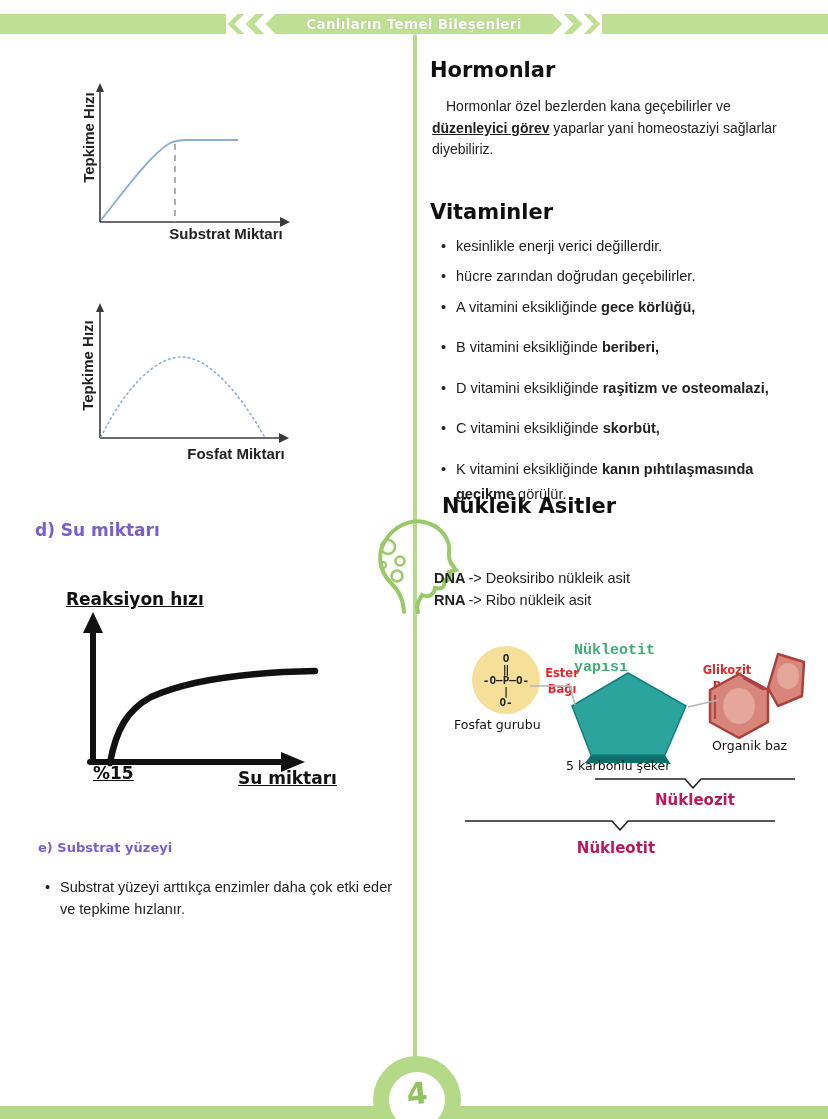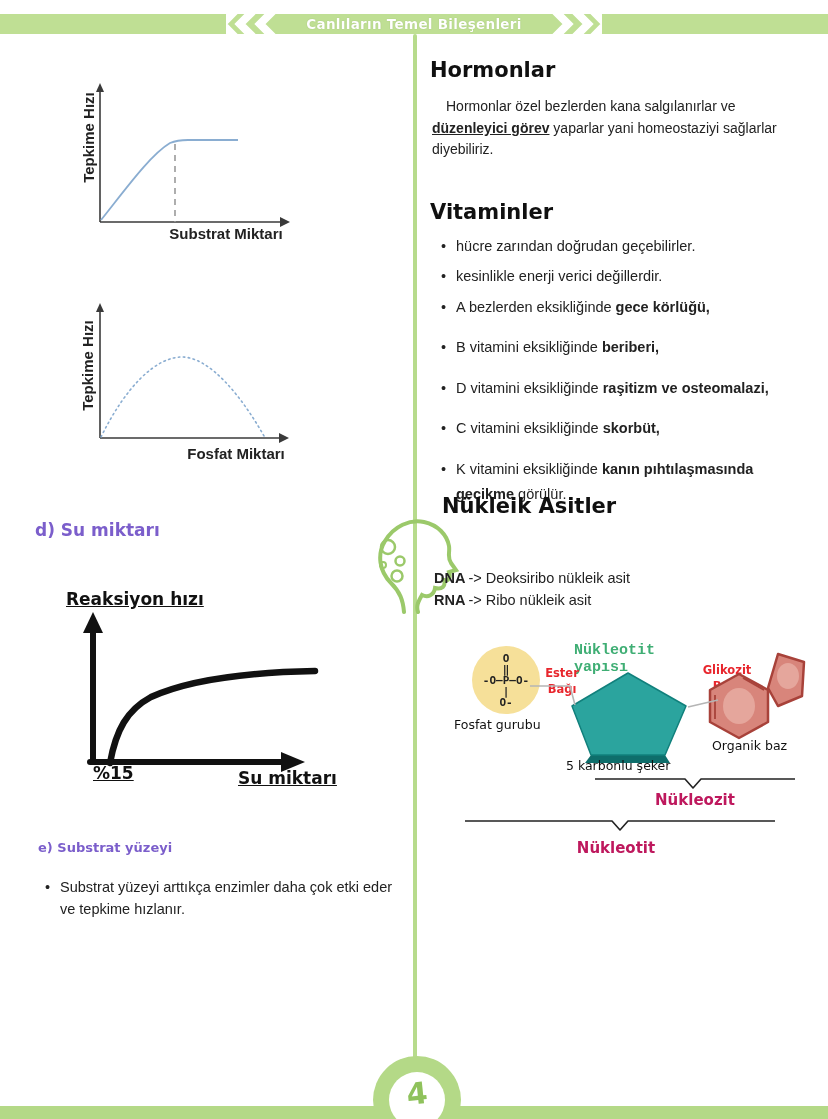--- a/index.html
+++ b/index.html
@@ -111,30 +111,30 @@
   <div class="hand-label" style="left:93px;top:763px;">%15</div>
   <div class="hand-label" style="left:238px;top:768px;">Su miktarı</div>
 
   <div class="abs purple-h" style="left:38px;top:840px;font-size:13px;">e) Substrat yüzeyi</div>
   <div class="abs" style="left:42px;top:877px;width:368px;">
     <div class="bullet" style="line-height:1.5;">Substrat yüzeyi arttıkça enzimler daha çok etki eder ve tepkime hızlanır.</div>
   </div>
 
   <div class="abs h1" style="left:430px;top:58px;">Hormonlar</div>
   <div class="para indent" style="left:432px;top:96px;width:372px;">
-    <span>Hormonlar özel bezlerden kana salgılanırlar ve </span><span class="bold-underline">düzenleyici görev</span><span> yaparlar yani homeostaziyi sağlarlar diyebiliriz.</span>
+    <span>Hormonlar özel bezlerden kana geçebilirler ve </span><span class="bold-underline">düzenleyici görev</span><span> yaparlar yani homeostaziyi sağlarlar diyebiliriz.</span>
   </div>
 
   <div class="abs h1" style="left:430px;top:200px;">Vitaminler</div>
   <div class="abs group1" style="left:438px;top:236px;width:376px;">
+    <div class="bullet">kesinlikle enerji verici değillerdir.</div>
     <div class="bullet">hücre zarından doğrudan geçebilirler.</div>
-    <div class="bullet">kesinlikle enerji verici değillerdir.</div>
   </div>
   <div class="abs group2" style="left:438px;top:295px;width:374px;">
-    <div class="bullet"><span>A bezlerden eksikliğinde </span><b>gece körlüğü,</b></div>
+    <div class="bullet"><span>A vitamini eksikliğinde </span><b>gece körlüğü,</b></div>
     <div class="bullet"><span>B vitamini eksikliğinde </span><b>beriberi,</b></div>
     <div class="bullet"><span>D vitamini eksikliğinde </span><b>raşitizm ve osteomalazi,</b></div>
     <div class="bullet"><span>C vitamini eksikliğinde </span><b>skorbüt,</b></div>
     <div class="bullet"><span>K vitamini eksikliğinde </span><b>kanın pıhtılaşmasında gecikme</b><span> görülür.</span></div>
   </div>
 
   <div class="abs h1" style="left:442px;top:494px;">Nükleik Asitler</div>
 
   <svg class="abs" style="left:372px;top:516px;" width="92" height="98" viewBox="0 0 92 98">
     <path d="M32,96 C31,84 28,76 19,67 C7,55 5,38 13,25 C22,10 38,3 52,6 C66,9 75,19 77,30 C78,37 75,41 79,47 L84,54 L77,56 C79,62 77,65 72,64 C74,70 70,74 63,72 C62,79 56,82 50,79 C46,86 44,90 46,96" fill="none" stroke="#9bc96a" stroke-width="4" stroke-linecap="round"></path>

